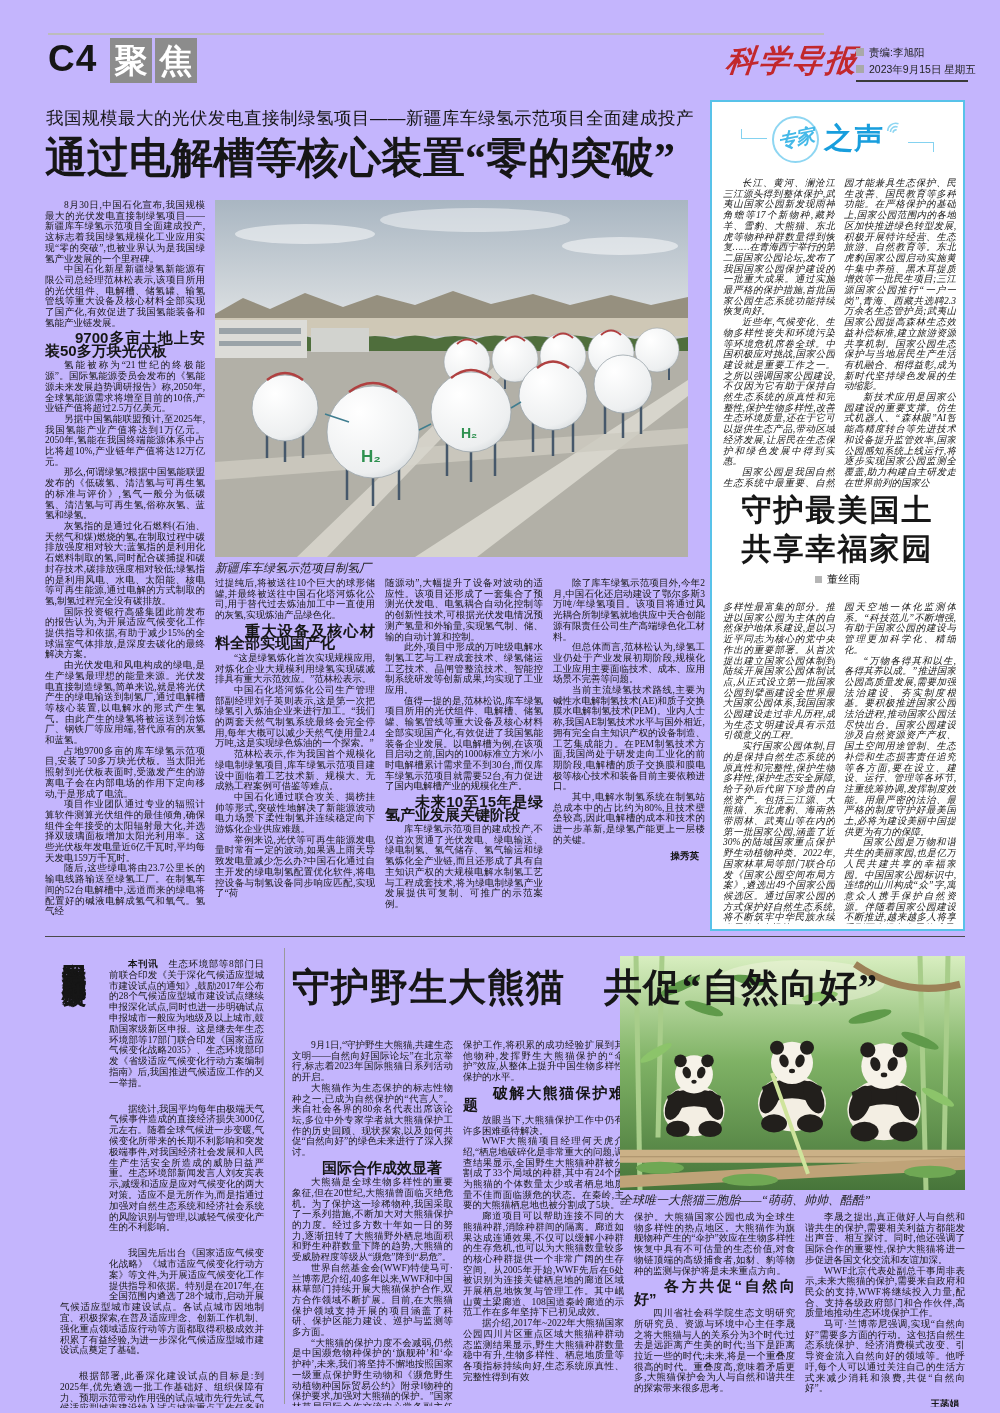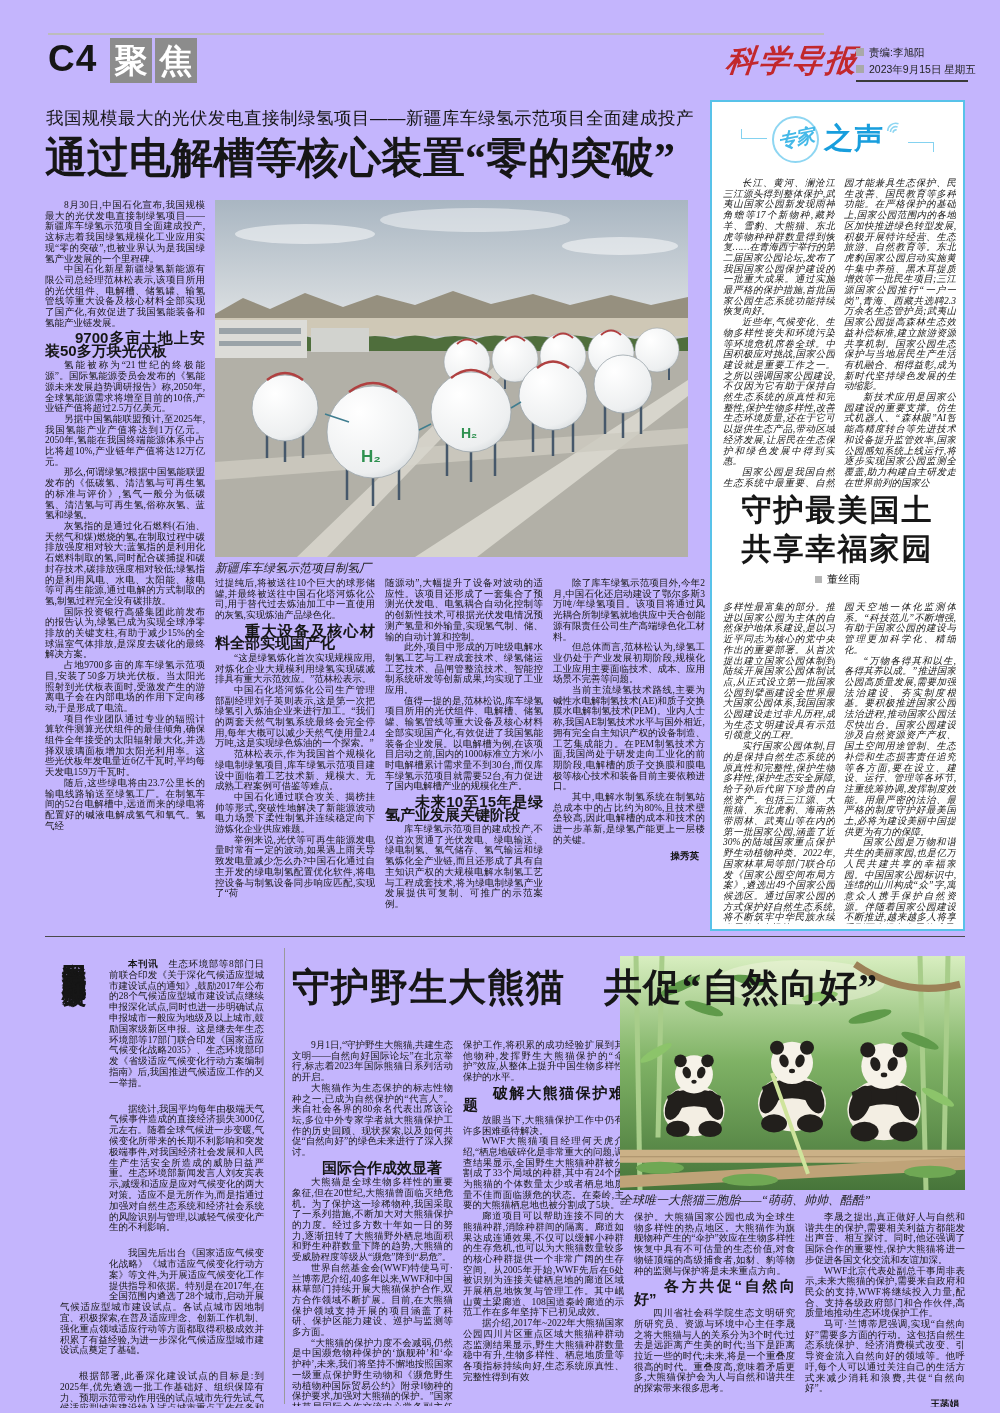--- a/index.html
+++ b/index.html
@@ -181,21 +181,22 @@
   <div class="caption" id="main-caption">新疆库车绿氢示范项目制氢厂</div>
 
   <div class="col" id="m-col1">
       <p class="para">8月30日,中国石化宣布,我国规模最大的光伏发电直接制绿氢项目——新疆库车绿氢示范项目全面建成投产,这标志着我国绿氢规模化工业应用实现“零的突破”,也被业界认为是我国绿氢产业发展的一个里程碑。</p>
       <p class="para">中国石化新星新疆绿氢新能源有限公司总经理范林松表示,该项目所用的光伏组件、电解槽、储氢罐、输氢管线等重大设备及核心材料全部实现了国产化,有效促进了我国氢能装备和氢能产业链发展。</p>
       <p class="subhead">9700多亩土地上安装50多万块光伏板</p>
       <p class="para">氢能被称为“21世纪的终极能源”。国际氢能源委员会发布的《氢能源未来发展趋势调研报告》称,2050年,全球氢能源需求将增至目前的10倍,产业链产值将超过2.5万亿美元。</p>
       <p class="para">另据中国氢能联盟预计,至2025年,我国氢能产业产值将达到1万亿元。2050年,氢能在我国终端能源体系中占比将超10%,产业链年产值将达12万亿元。</p>
       <p class="para">那么,何谓绿氢?根据中国氢能联盟发布的《低碳氢、清洁氢与可再生氢的标准与评价》,氢气一般分为低碳氢、清洁氢与可再生氢,俗称灰氢、蓝氢和绿氢。</p>
       <p class="para">灰氢指的是通过化石燃料(石油、天然气和煤)燃烧的氢,在制取过程中碳排放强度相对较大;蓝氢指的是利用化石燃料制取的氢,同时配合碳捕捉和碳封存技术,碳排放强度相对较低;绿氢指的是利用风电、水电、太阳能、核电等可再生能源,通过电解的方式制取的氢,制氢过程完全没有碳排放。</p>
-      <p class="para">国际投资银行高盛集团此前发布的报告认为,绿氢已成为实现全球净零排放的关键支柱,有助于减少15%的全球温室气体排放,是深度去碳化的最终解决方案。</p>
+      <p class="para">国际投资银行高盛集团此前发布的报告认为,为开展适应气候变化工作提供指导和依据,有助于减少15%的全球温室气体排放,是深度去碳化的最终解决方案。</p>
+      <p class="para">由光伏发电和风电构成的绿电,是生产绿氢最理想的能量来源。光伏发电直接制造绿氢,简单来说,就是将光伏产生的绿电输送到制氢厂,通过电解槽等核心装置,以电解水的形式产生氢气。由此产生的绿氢将被运送到冶炼厂、钢铁厂等应用端,替代原有的灰氢和蓝氢。</p>
       <p class="para">占地9700多亩的库车绿氢示范项目,安装了50多万块光伏板。当太阳光照射到光伏板表面时,受激发产生的游离电子会在内部电场的作用下定向移动,于是形成了电流。</p>
       <p class="para">项目作业团队通过专业的辐照计算软件测算光伏组件的最佳倾角,确保组件全年接受的太阳辐射最大化,并选择双玻璃面板增加太阳光利用率。这些光伏板年发电量近6亿千瓦时,平均每天发电159万千瓦时。</p>
       <p class="para">随后,这些绿电将由23.7公里长的输电线路输送至绿氢工厂。在制氢车间的52台电解槽中,远道而来的绿电将配置好的碱液电解成氢气和氧气。氢气经</p>
     </div>
   <div class="col" id="m-col2">
       <p class="para noindent">过提纯后,将被送往10个巨大的球形储罐,并最终被送往中国石化塔河炼化公司,用于替代过去炼油加工中一直使用的灰氢,实现炼油产品绿色化。</p>
       <p class="subhead">重大设备及核心材料全部实现国产化</p>
       <p class="para">“这是绿氢炼化首次实现规模应用,对炼化企业大规模利用绿氢实现碳减排具有重大示范效应。”范林松表示。</p>
       <p class="para">中国石化塔河炼化公司生产管理部副经理刘子英则表示,这是第一次把绿氢引入炼油企业来进行加工。“我们的两套天然气制氢系统最终会完全停用,每年大概可以减少天然气使用量2.4万吨,这是实现绿色炼油的一个探索。”</p>
       <p class="para">范林松表示,作为我国首个规模化绿电制绿氢项目,库车绿氢示范项目建设中面临着工艺技术新、规模大、无成熟工程案例可借鉴等难点。</p>

